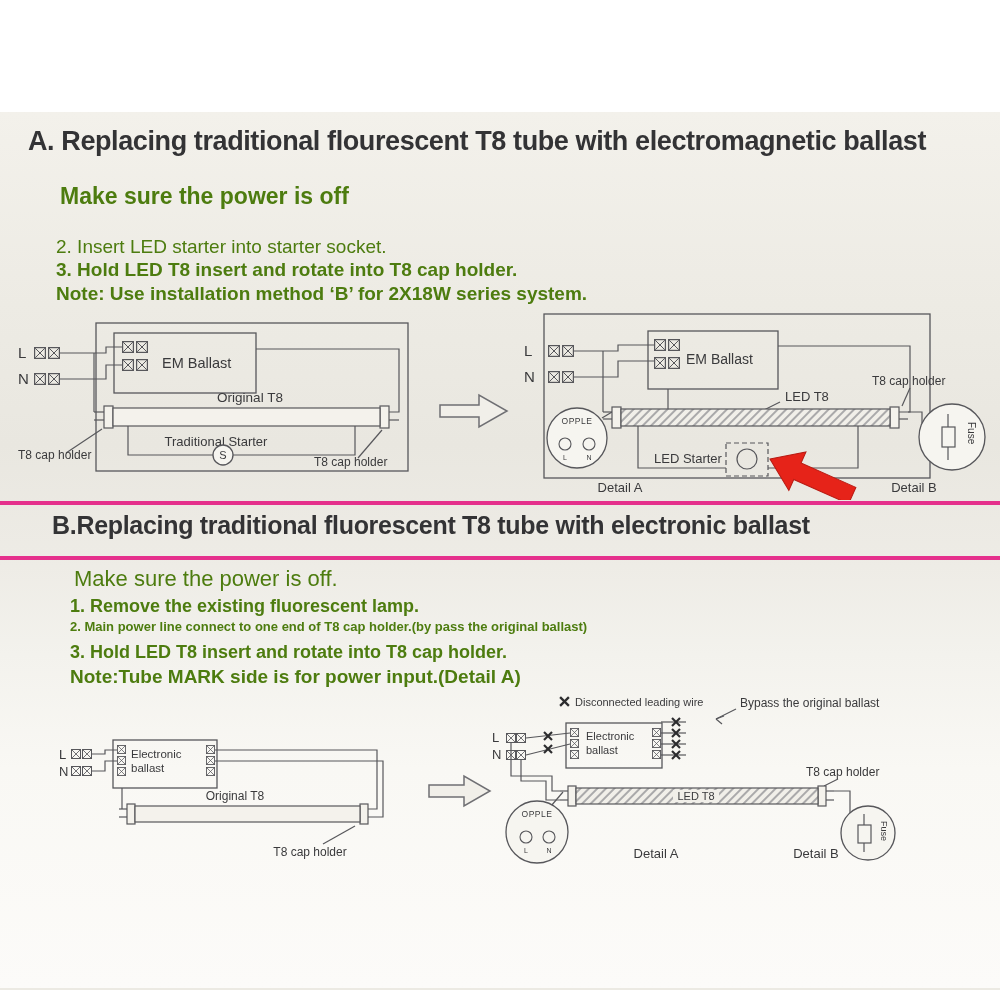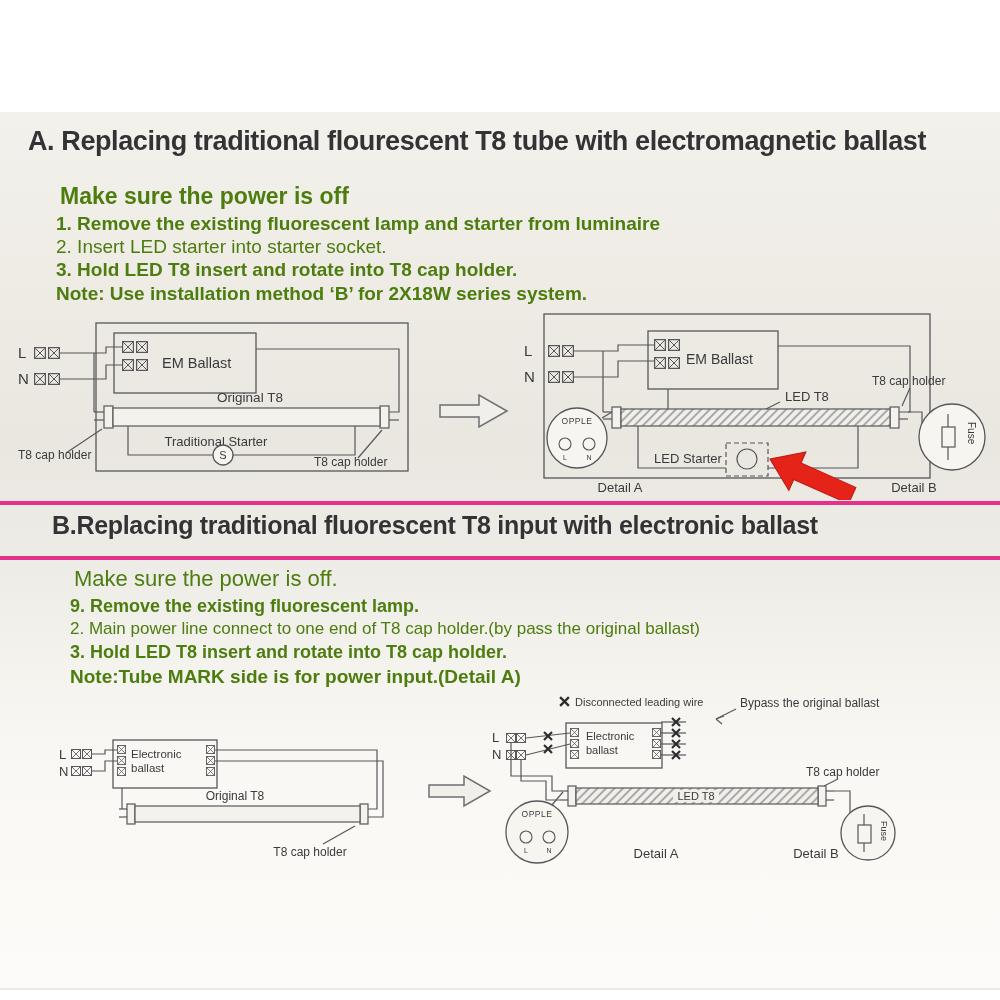--- a/index.html
+++ b/index.html
@@ -38,21 +38,20 @@
       <line x1="3" y1="0" x2="3" y2="6" stroke="#8c8c90" stroke-width="1.4"></line>
     </pattern>
   </defs>
 </svg>
 
 <div id="stage">
   <div id="photo"></div>
 
   <div class="t" style="left:28px;top:126px;font-size:27px;font-weight:700;letter-spacing:-0.4px;color:#333335">A. Replacing traditional flourescent T8 tube with electromagnetic ballast</div>
   <div class="t" style="left:60px;top:183px;font-size:23px;font-weight:700">Make sure the power is off</div>
-  <div class="t" style="left:56px;top:213px;font-size:19px;font-weight:700">1. Remove the existing fluorescent lamp and starter from luminaire</div>
   <div class="t" style="left:56px;top:236px;font-size:19px;font-weight:400">2. Insert LED starter into starter socket.</div>
   <div class="t" style="left:56px;top:259px;font-size:19px;font-weight:700">3. Hold LED T8 insert and rotate into T8 cap holder.</div>
   <div class="t" style="left:56px;top:283px;font-size:19px;font-weight:700">Note: Use installation method ‘B’ for 2X18W series system.</div>
 
   <svg class="dg" style="left:10px;top:303px" width="425" height="185" viewBox="0 0 425 185">
     <rect class="box" x="86" y="20" width="312" height="148"></rect>
     <text x="8" y="55" font-size="15">L</text>
     <text x="8" y="81" font-size="15">N</text>
     <g>
       <use href="#term" x="24" y="44" width="12" height="12"></use>
@@ -154,26 +153,26 @@
     <text transform="translate(450,122) rotate(90)" font-size="10">Fuse</text>
     <text x="102" y="192" font-size="13" text-anchor="middle">Detail A</text>
     <text x="396" y="192" font-size="13" text-anchor="middle">Detail B</text>
 
     <g transform="translate(252,159) rotate(24)">
       <polygon class="redarrow" points="0,0 30,-21 30,-9 90,-9 90,9 30,9 30,21"></polygon>
     </g>
   </svg>
 
   <div class="pink" style="top:501px"></div>
-  <div class="t" style="left:52px;top:511px;font-size:25px;font-weight:700;letter-spacing:-0.3px;color:#333335">B.Replacing traditional fluorescent T8 input with electronic ballast</div>
+  <div class="t" style="left:52px;top:511px;font-size:25px;font-weight:700;letter-spacing:-0.3px;color:#333335">B.Replacing traditional fluorescent T8 tube with electronic ballast</div>
   <div class="pink" style="top:556px"></div>
 
   <div class="t" style="left:74px;top:566px;font-size:22px;font-weight:400">Make sure the power is off.</div>
-  <div class="t" style="left:70px;top:596px;font-size:18px;font-weight:700">9. Remove the existing fluorescent lamp.</div>
-  <div class="t" style="left:70px;top:619px;font-size:17px;font-weight:400">2. Main power line connect to one end of T8 cap holder.(by pass the original ballast)</div>
+  <div class="t" style="left:70px;top:596px;font-size:18px;font-weight:700">1. Remove the existing fluorescent lamp.</div>
+  <div class="t" style="left:70px;top:619px;font-size:13px;font-weight:700">2. Main power line connect to one end of T8 cap holder.(by pass the original ballast)</div>
   <div class="t" style="left:70px;top:642px;font-size:18px;font-weight:700">3. Hold LED T8 insert and rotate into T8 cap holder.</div>
   <div class="t" style="left:70px;top:666px;font-size:19px;font-weight:700">Note:Tube MARK side is for power input.(Detail A)</div>
 
   <svg class="dg" style="left:25px;top:700px" width="420" height="180" viewBox="0 0 420 180">
     <text x="34" y="59" font-size="13">L</text>
     <text x="34" y="76" font-size="13">N</text>
     <g>
       <use href="#term" x="46" y="49" width="10" height="10"></use>
         <use href="#term" x="57" y="49" width="10" height="10"></use>
       <use href="#term" x="46" y="66" width="10" height="10"></use>

